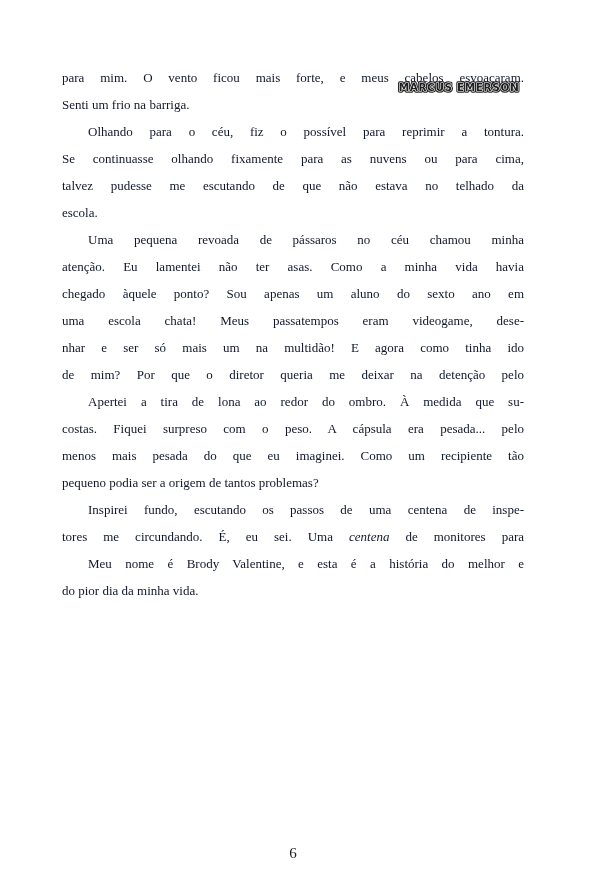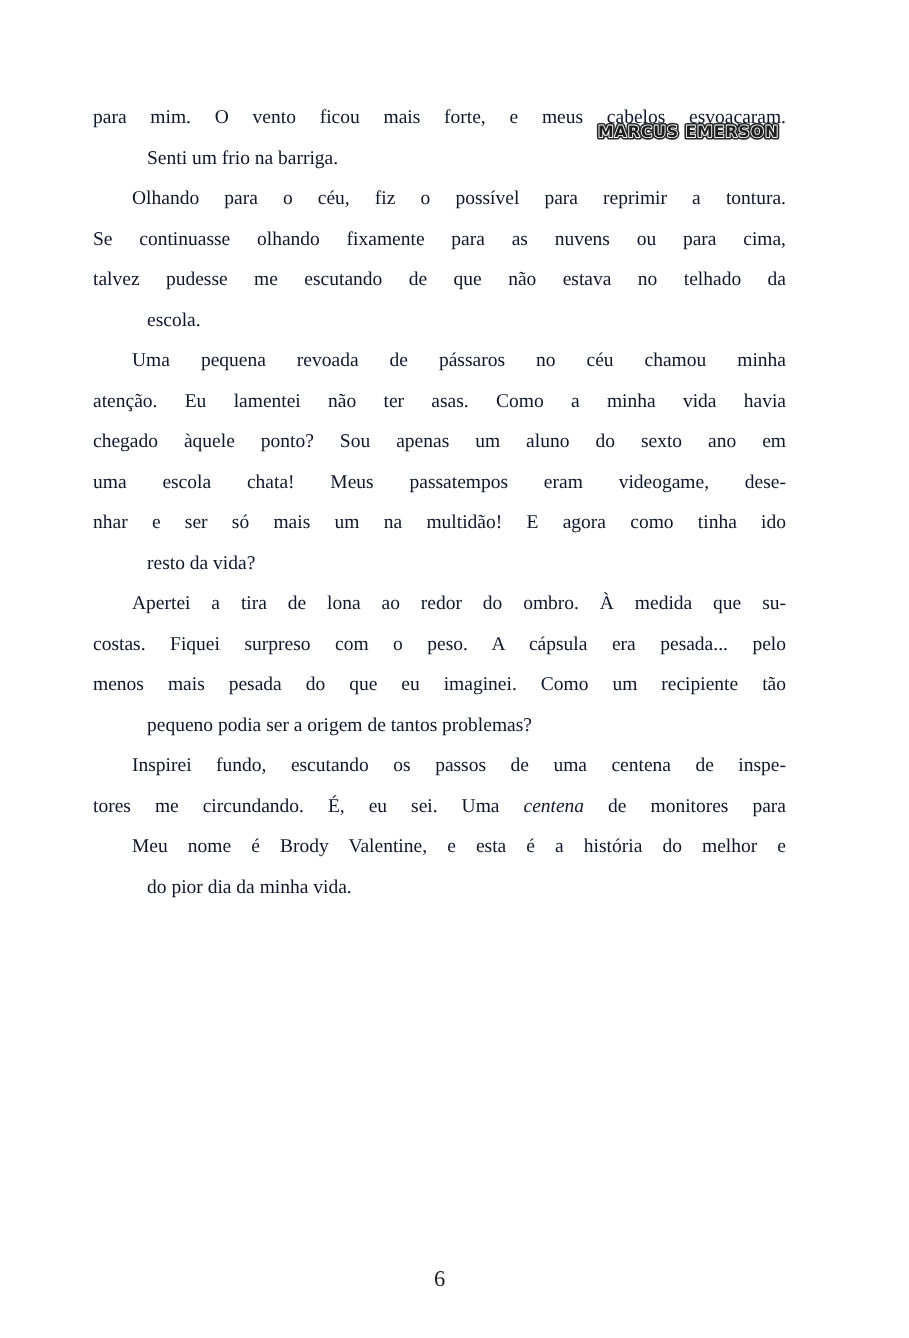--- a/index.html
+++ b/index.html
@@ -28,21 +28,21 @@
     font-size: 13px;
     line-height: 27px;
     color: #0f172a;
   }
   .para { margin: 0; padding: 0; }
   .line {
     text-align: justify;
     text-align-last: justify;
     text-justify: inter-word;
   }
-  .line.last { text-align-last: left; margin-left: 36px; }
+  .line.last { text-align-last: left; }
   .para.indent .line:first-child { text-indent: 26px; }
   .em { font-style: italic; }
   .folio {
     position: absolute;
     top: 845px;
     left: 62px;
     width: 462px;
     text-align: center;
     font-size: 15px;
     color: #1d1d1d;
@@ -70,21 +70,21 @@
         <div class="line"><span>Se continuasse olhando fixamente para as nuvens ou para cima,</span></div>
         <div class="line"><span>talvez pudesse me escutando de que não estava no telhado da</span></div>
         <div class="line last"><span>escola.</span></div>
       </div>
       <div class="para indent">
         <div class="line"><span>Uma pequena revoada de pássaros no céu chamou minha</span></div>
         <div class="line"><span>atenção. Eu lamentei não ter asas. Como a minha vida havia</span></div>
         <div class="line"><span>chegado àquele ponto? Sou apenas um aluno do sexto ano em</span></div>
         <div class="line"><span>uma escola chata! Meus passatempos eram videogame, dese-</span></div>
         <div class="line"><span>nhar e ser só mais um na multidão! E agora como tinha ido</span></div>
-        <div class="line last"><span>resto da vida?</span></div>
+        <div class="line"><span>de mim? Por que o diretor queria me deixar na detenção pelo</span></div>
       </div>
       <div class="para indent">
         <div class="line"><span>Apertei a tira de lona ao redor do ombro. À medida que su-</span></div>
         <div class="line"><span>costas. Fiquei surpreso com o peso. A cápsula era pesada... pelo</span></div>
         <div class="line"><span>menos mais pesada do que eu imaginei. Como um recipiente tão</span></div>
         <div class="line last"><span>pequeno podia ser a origem de tantos problemas?</span></div>
       </div>
       <div class="para indent">
         <div class="line"><span>Inspirei fundo, escutando os passos de uma centena de inspe-</span></div>
         <div class="line"><span>tores me circundando. É, eu sei. Uma </span><span class="em">centena</span><span> de monitores para</span></div>

